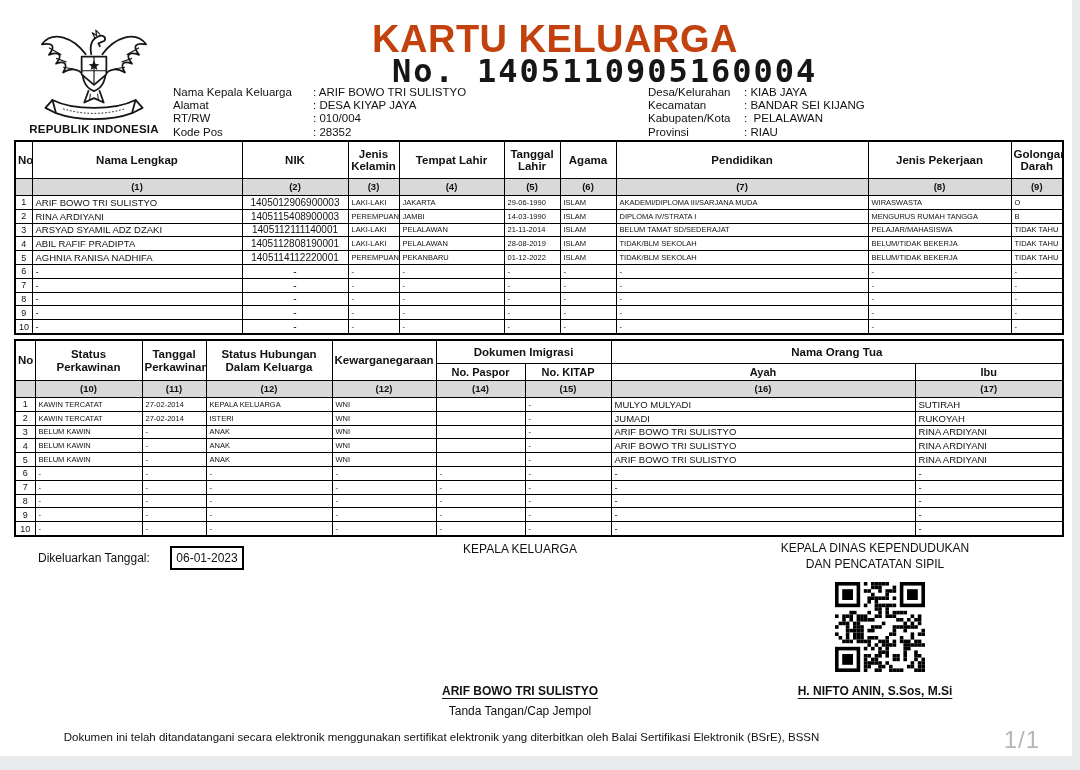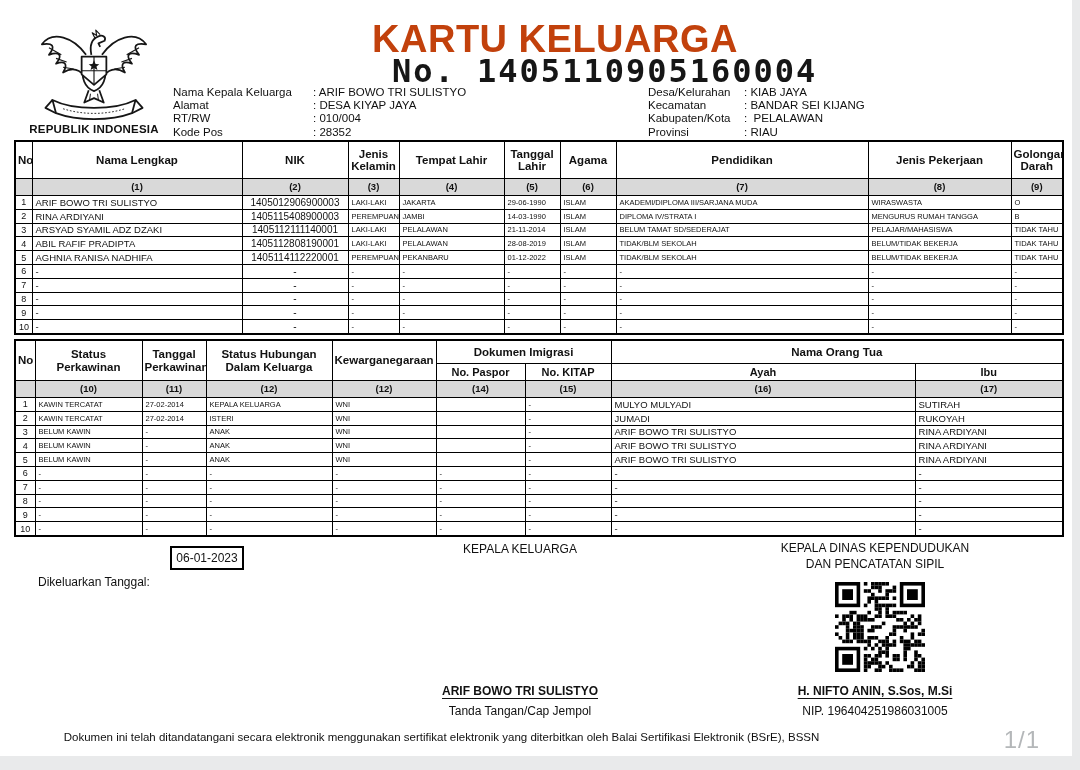--- a/index.html
+++ b/index.html
@@ -41,21 +41,21 @@
   #table1 thead tr.hrow th{height:34px;}
   #table2 thead tr.hrowA th{height:20px;}
   #table2 thead tr.hrowB th{height:14px;font-size:11px;text-align:center;}
   tbody td{height:12.8px;font-size:7.5px;vertical-align:middle;}
   tbody td.c0{text-align:center;font-size:9px;}
   #table1 tbody td.c1{font-size:9.5px;}
   #table1 tbody td.c2{font-size:10px;text-align:center;}
   #table2 tbody td.c7,#table2 tbody td.c8{font-size:9.5px;}
 
   
-  .issued-label{position:absolute;left:38px;top:551px;font-size:12px;margin-top:24px;}
+  .issued-label{position:absolute;left:38px;top:551px;font-size:12px;}
   .issued-box{position:absolute;left:170px;top:546px;width:70px;height:20px;
     border:2px solid #000;text-align:center;line-height:20px;font-size:12px;}
   .head-family{position:absolute;left:400px;top:542px;width:240px;text-align:center;font-size:12px;}
   .head-office{position:absolute;left:755px;top:541px;width:240px;text-align:center;
     font-size:12px;line-height:15.5px;}
   .qr{position:absolute;left:835px;top:582px;width:90px;height:90px;}
   .sig{position:absolute;width:240px;text-align:center;font-size:12px;}
   .sig .name{font-weight:700;text-decoration:underline;text-underline-offset:3px;}
   .sig .caption{margin-top:6px;font-weight:400;}
   .sig-left{left:400px;top:684px;}
@@ -678,18 +678,17 @@
       <rect x="1" y="19" width="5" height="5" fill="#fff"></rect>
       <rect x="2" y="20" width="3" height="3" fill="#000"></rect>
     </svg>
 
   <div class="sig sig-left">
     <div class="name">ARIF BOWO TRI SULISTYO</div>
     <div class="caption">Tanda Tangan/Cap Jempol</div>
   </div>
   <div class="sig sig-right">
     <div class="name">H. NIFTO ANIN, S.Sos, M.Si</div>
-    <div class="caption">NIP. 196404251986031005</div>
   </div>
 
   <div class="footnote">Dokumen ini telah ditandatangani secara elektronik menggunakan sertifikat elektronik yang diterbitkan oleh Balai Sertifikasi Elektronik (BSrE), BSSN</div>
   <div class="page-indicator">1/1</div>
 </div>
 
 </body></html>

